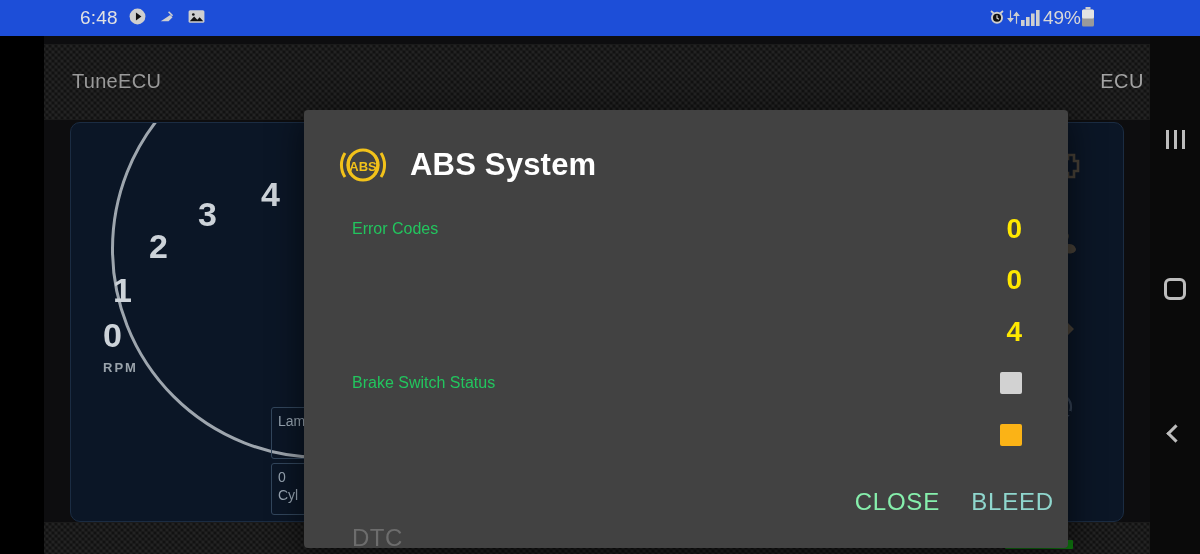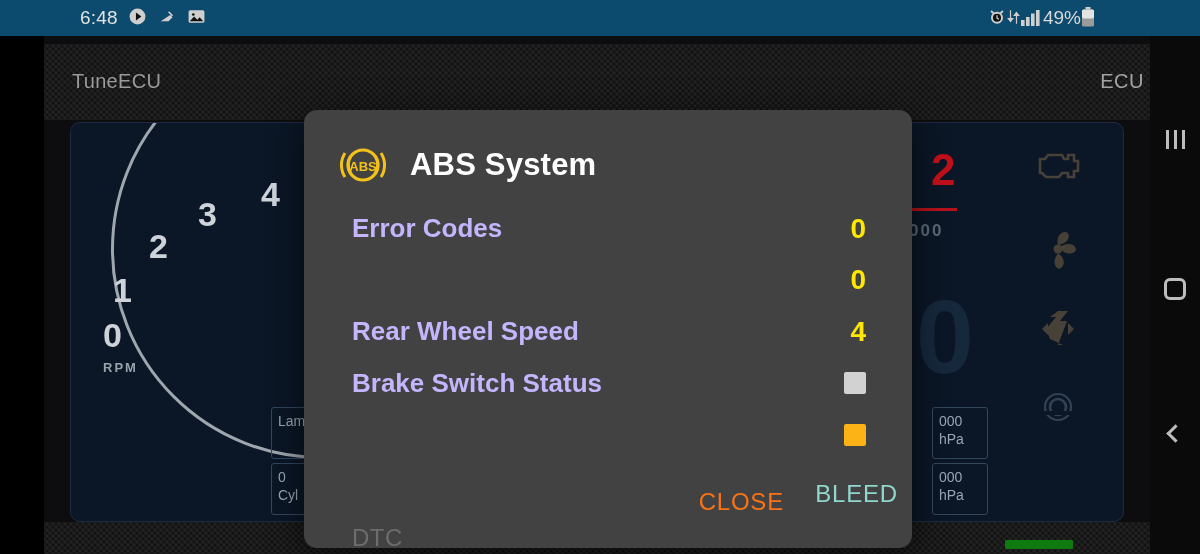--- a/index.html
+++ b/index.html
@@ -4,21 +4,21 @@
 <style>
   * { margin:0; padding:0; box-sizing:border-box; }
   html,body { width:1200px; height:554px; overflow:hidden; background:#000; }
   body { font-family:"Liberation Sans", sans-serif; }
 
   #screen { position:relative; width:1200px; height:554px; background:#000; }
 
   
   #statusbar {
     position:absolute; left:0; top:0; width:1200px; height:36px;
-    background:#0c4a6e; color:#c9c9c9;
+    background:#1d4ed8; color:#c9c9c9;
   }
   #sb-left { position:absolute; left:80px; top:0; height:36px; display:flex; align-items:center; gap:10px; }
   #sb-right { position:absolute; right:105px; top:0; height:36px; display:flex; align-items:center; }
   .sb-time { font-size:19px; color:#e2e2e2; letter-spacing:.2px; }
   .sb-ico { display:inline-block; color:#cfcfcf; line-height:1; }
   .sb-batt-pct { font-size:19px; color:#d8d8d8; }
 
   
   #app {
     position:absolute; left:44px; top:36px; width:1106px; height:518px;
@@ -84,38 +84,38 @@
   #iconstrip { position:absolute; right:30px; top:24px; width:70px; display:flex; flex-direction:column; gap:36px; align-items:center; }
   .dicon { width:52px; height:44px; opacity:.55; }
 
   
   #botbar { position:absolute; left:0; bottom:0; width:1106px; height:32px; }
   #botbar-label { position:absolute; left:0; right:0; top:4px; text-align:center; font-size:18px; color:#8d8d8d; }
   #conn-bar { position:absolute; right:77px; bottom:5px; width:68px; height:9px; background:#0f7a0f; border-radius:1px; }
 
   
   #dialog {
-    position:absolute; left:260px; top:74px; width:608px; height:438px;
-    background:#424242; border-radius:13px;
+    position:absolute; left:260px; top:74px; width:764px; height:438px;
+    background:#424242; border-radius:4px;
     box-shadow:0 8px 34px rgba(0,0,0,.6);
   }
   #dlg-head { position:absolute; left:34px; top:30px; display:flex; align-items:center; gap:22px; }
   #abs-icon { width:50px; height:50px; position:relative; }
   #dlg-title { font-size:31px; color:#fff; font-weight:bold; letter-spacing:.2px; }
 
   #dlg-rows { position:absolute; left:48px; right:34px; top:93px; }
   .row { position:relative; height:51.5px; display:flex; align-items:center; }
-  .row-label { font-size:26px; color:#c4b5fd;font-weight:bold; }
+  .row-label { font-size:16px; color:#22c55e; }
   .row-val { position:absolute; right:12px; font-size:28px; font-weight:bold; color:#ffe800; }
   .row-sq { position:absolute; right:12px; width:22px; height:22px; border-radius:2px; }
 
   #dlg-foot { position:absolute; left:0; right:0; bottom:0; height:76px; }
   #btn-dtc { position:absolute; left:48px; top:16px; font-size:24px; color:#6d6d6d; letter-spacing:.5px;margin-top:36px; }
   #btn-close { position:absolute; right:128px; top:16px; font-size:24px; color:#8fd6cd; letter-spacing:.8px; }
-  #btn-bleed { position:absolute; right:14px; top:8px; font-size:24px; color:#8fd6cd; letter-spacing:.8px; }
+  #btn-bleed { position:absolute; right:14px; top:16px; font-size:24px; color:#8fd6cd; letter-spacing:.8px; }
 
   
   #navbar { position:absolute; right:0; top:36px; width:50px; height:518px; background:#0a0a0a; }
   .navbtn { position:absolute; left:0; width:50px; height:50px; display:flex; align-items:center; justify-content:center; }
   #nav-recents { top:78px; }
   #nav-home { top:228px; }
   #nav-back { top:372px; }
   .recents-g { display:flex; gap:5px; }
   .recents-g i { display:block; width:3px; height:19px; background:#bdbdbd; }
   .home-sq { width:22px; height:22px; border:3px solid #bdbdbd; border-radius:6px; }
@@ -282,35 +282,34 @@
 
       <div id="dlg-rows">
         <div class="row">
           <span class="row-label">Error Codes</span>
           <span class="row-val" style="color: rgb(255, 232, 0);">0</span>
         </div>
         <div class="row">
           <span class="row-val" style="color: rgb(255, 232, 0);">0</span>
         </div>
         <div class="row">
-          <span class="row-label">Rear Wheel Speed</span>
           <span class="row-val" style="color: rgb(255, 232, 0);">4</span>
         </div>
         <div class="row">
           <span class="row-label">Brake Switch Status</span>
           <span class="row-sq" style="background: rgb(210, 210, 210);"></span>
         </div>
         <div class="row">
           <span class="row-sq" style="background: rgb(251, 179, 22);"></span>
         </div>
       </div>
 
       <div id="dlg-foot">
         <span id="btn-dtc">DTC</span>
-        <span id="btn-close" style="color: #f97316;">CLOSE</span>
+        <span id="btn-close" style="color: #86efac;">CLOSE</span>
         <span id="btn-bleed" style="color: rgb(143, 214, 205);">BLEED</span>
       </div>
     </div>
   </div>
 
   <div id="navbar">
     <div class="navbtn" id="nav-recents">
       <span class="recents-g">
           <i></i>
           <i></i>

